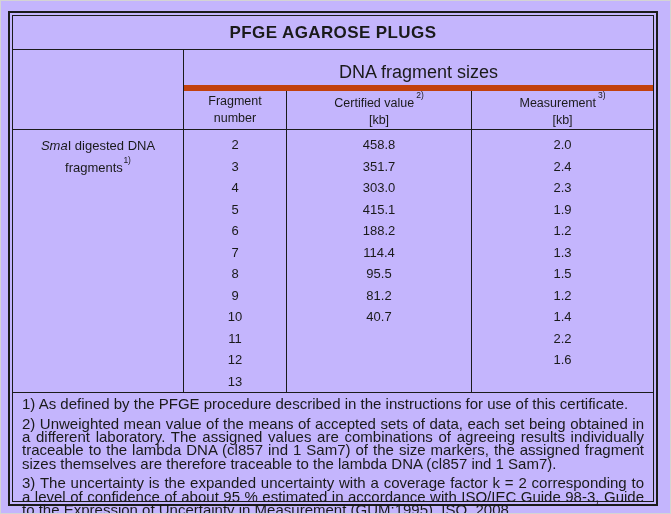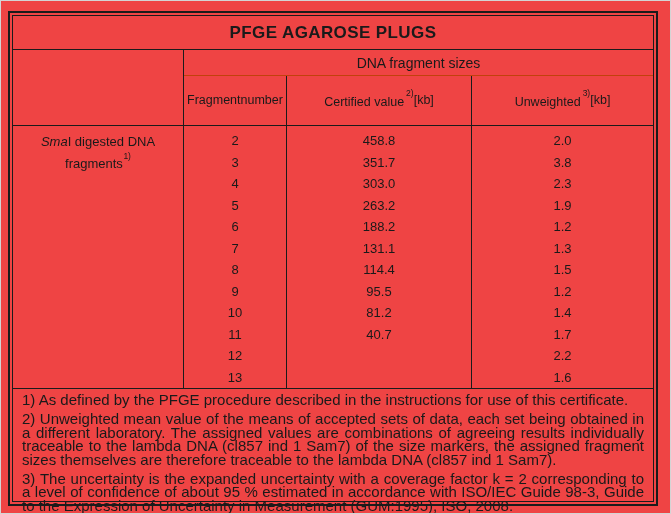--- a/index.html
+++ b/index.html
@@ -4,21 +4,21 @@
 <style>
   html, body { margin: 0; padding: 0; }
   body {
     font-family: "Liberation Sans", sans-serif;
     background: #ffffff;
   }
   .screenshot {
     position: relative;
     width: 671px;
     height: 514px;
-    background: #ef4444;
+    background: #c4b5fd;
     border: 1px solid #d4d4d4;
     box-sizing: border-box;
     overflow: hidden;
     color: #1a1a1a;
   }
   .frame {
     position: absolute;
     left: 7px;
     top: 10px;
     width: 650px;
@@ -57,30 +57,31 @@
     border-right: 1px solid #1b1b1b;
     box-sizing: content-box;
   }
   .header-right {
     flex: 1;
     display: flex;
     flex-direction: column;
   }
   .span-header {
     flex: 0 0 25px;
-    border-bottom: 1px solid #c2410c;
+    border-bottom: 6px solid #c2410c;
     display: flex;
     align-items: center;
     justify-content: center;
-    font-size: 14px;
+    font-size: 18px;
+    margin-top: 10px;
   }
   .col-headers { flex: 1; display: flex; }
   .th {
     display: flex;
-    flex-direction: row;
+    flex-direction: column;
     align-items: center;
     justify-content: center;
     text-align: center;
     font-size: 12.5px;
     line-height: 17px;
   }
   .th-fragment { width: 103px; flex: 0 0 103px; border-right: 1px solid #1b1b1b; box-sizing: border-box; }
   .th-value    { width: 185px; flex: 0 0 185px; border-right: 1px solid #1b1b1b; box-sizing: border-box; }
   .th-uncertainty { flex: 1; }
   sup.fn-ref {
@@ -141,21 +142,21 @@
           <div class="col-headers">
             <div class="th th-fragment">
               <div>Fragment</div>
               <div>number</div>
             </div>
             <div class="th th-value">
               <div><span>Certified value</span><sup class="fn-ref">2)</sup></div>
               <div>[kb]</div>
             </div>
             <div class="th th-uncertainty">
-              <div><span>Unweighted</span><sup class="fn-ref">3)</sup></div>
+              <div><span>Measurement</span><sup class="fn-ref">3)</sup></div>
               <div>[kb]</div>
             </div>
           </div>
         </div>
       </div>
 
       <div class="data-section">
         <div class="label-col-data">
           <div class="row-label">
             <div><span class="italic">Sma</span><span>I digested DNA</span></div>
@@ -173,39 +174,37 @@
             <div class="data-line">9</div>
             <div class="data-line">10</div>
             <div class="data-line">11</div>
             <div class="data-line">12</div>
             <div class="data-line">13</div>
           </div>
         <div class="data-col col-value" data-col="value">
             <div class="data-line">458.8</div>
             <div class="data-line">351.7</div>
             <div class="data-line">303.0</div>
-            <div class="data-line">263.2</div>
+            <div class="data-line">415.1</div>
             <div class="data-line">188.2</div>
-            <div class="data-line">131.1</div>
             <div class="data-line">114.4</div>
             <div class="data-line">95.5</div>
             <div class="data-line">81.2</div>
             <div class="data-line">40.7</div>
           </div>
         <div class="data-col col-uncertainty" data-col="uncertainty">
             <div class="data-line">2.0</div>
-            <div class="data-line">3.8</div>
+            <div class="data-line">2.4</div>
             <div class="data-line">2.3</div>
             <div class="data-line">1.9</div>
             <div class="data-line">1.2</div>
             <div class="data-line">1.3</div>
             <div class="data-line">1.5</div>
             <div class="data-line">1.2</div>
             <div class="data-line">1.4</div>
-            <div class="data-line">1.7</div>
             <div class="data-line">2.2</div>
             <div class="data-line">1.6</div>
           </div>
       </div>
 
       <div class="footnotes">
         <p>1) As defined by the PFGE procedure described in the instructions for use of this certificate.</p>
         <p class="justify">2) Unweighted mean value of the means of accepted sets of data, each set being obtained in a different laboratory. The assigned values are combinations of agreeing results individually traceable to the lambda DNA (cl857 ind 1 Sam7) of the size markers, the assigned fragment sizes themselves are therefore traceable to the lambda DNA (cl857 ind 1 Sam7).</p>
         <p class="justify">3) The uncertainty is the expanded uncertainty with a coverage factor k = 2 corresponding to a level of confidence of about 95 % estimated in accordance with ISO/IEC Guide 98-3, Guide to the Expression of Uncertainty in Measurement (GUM:1995), ISO, 2008.</p>
       </div>

